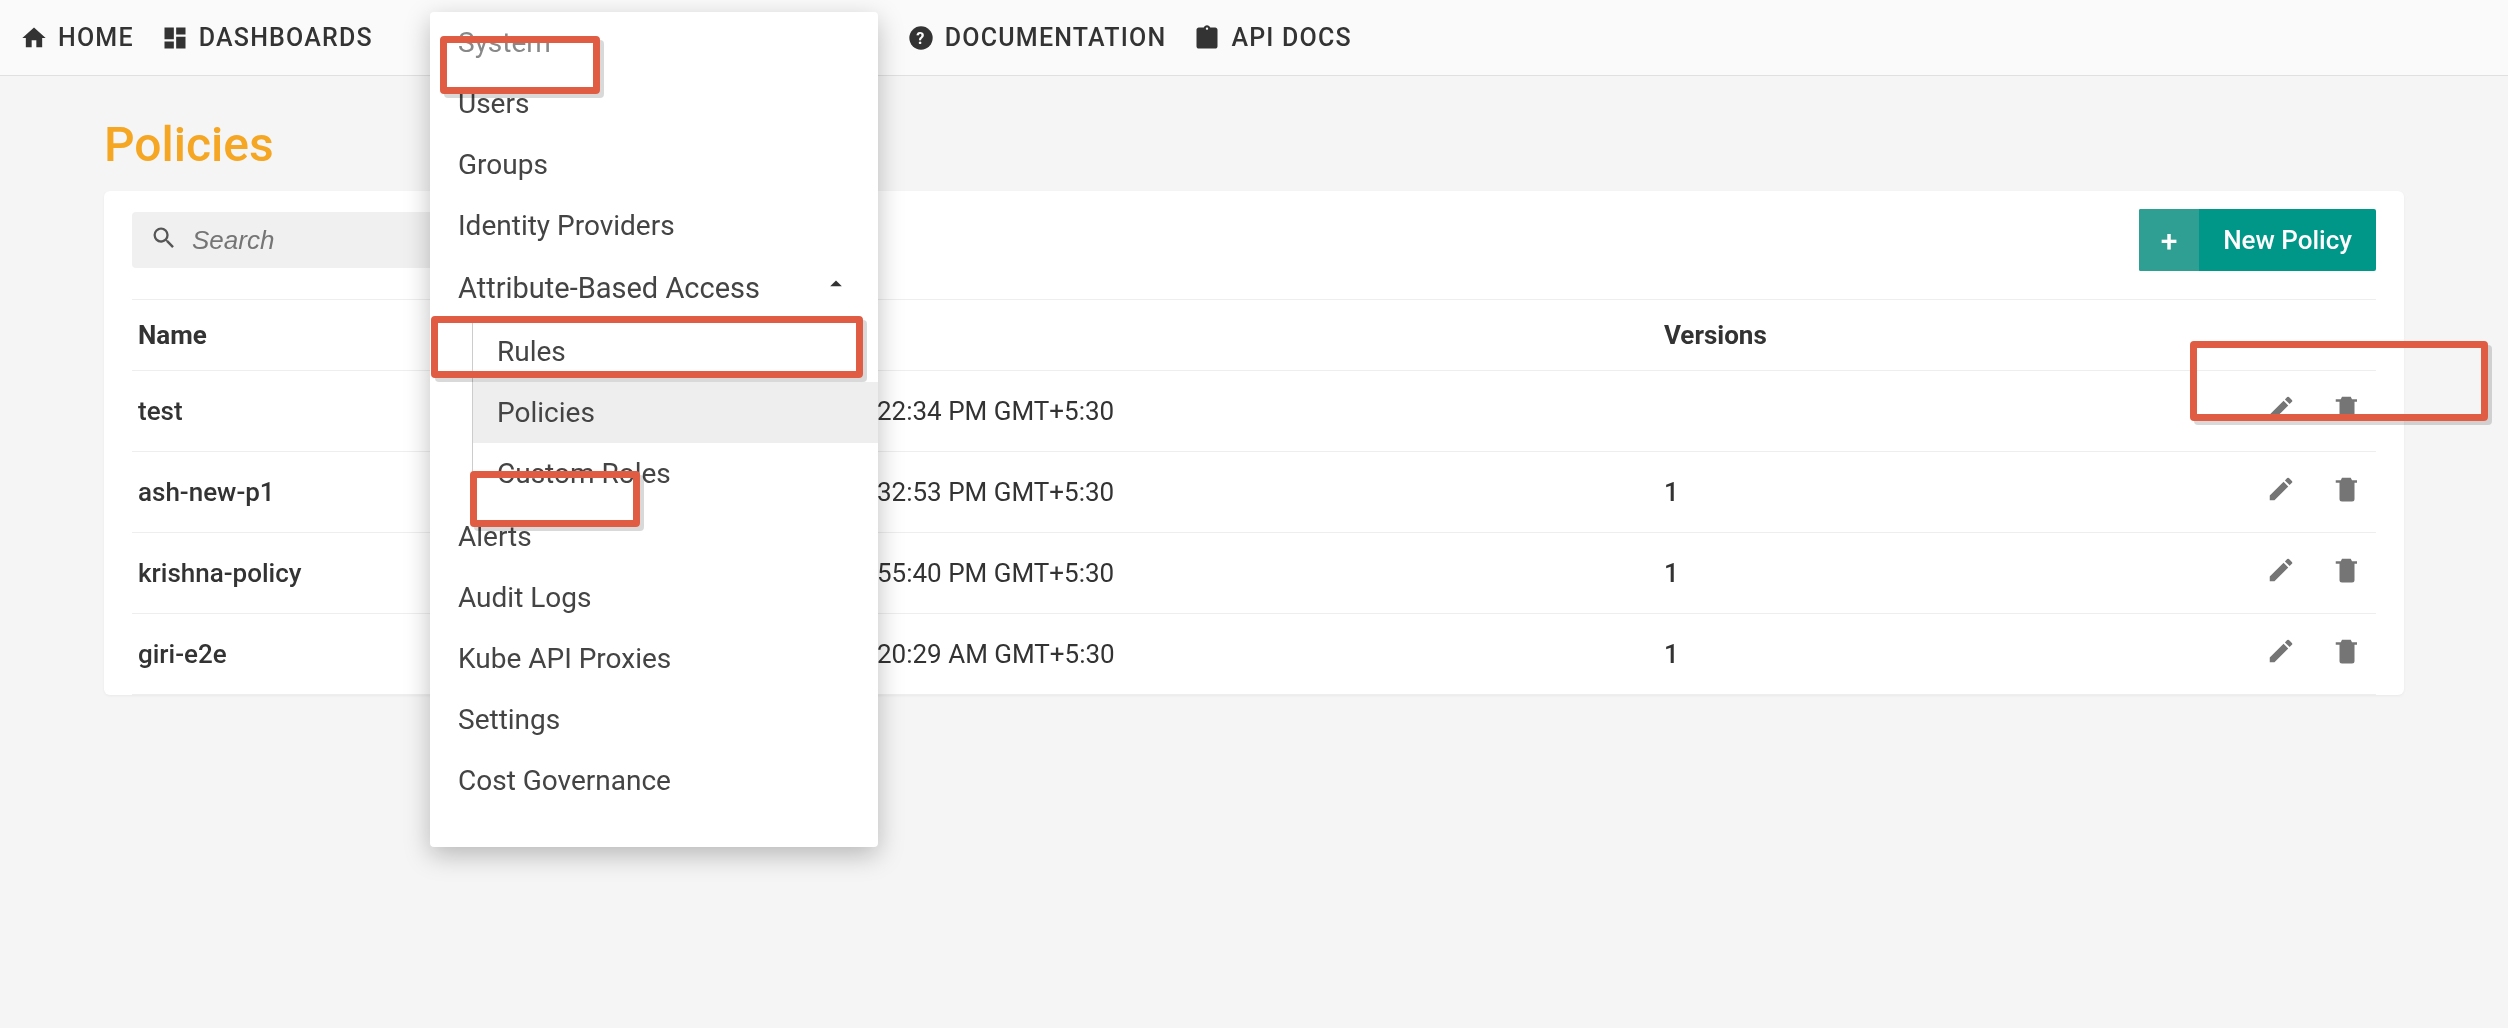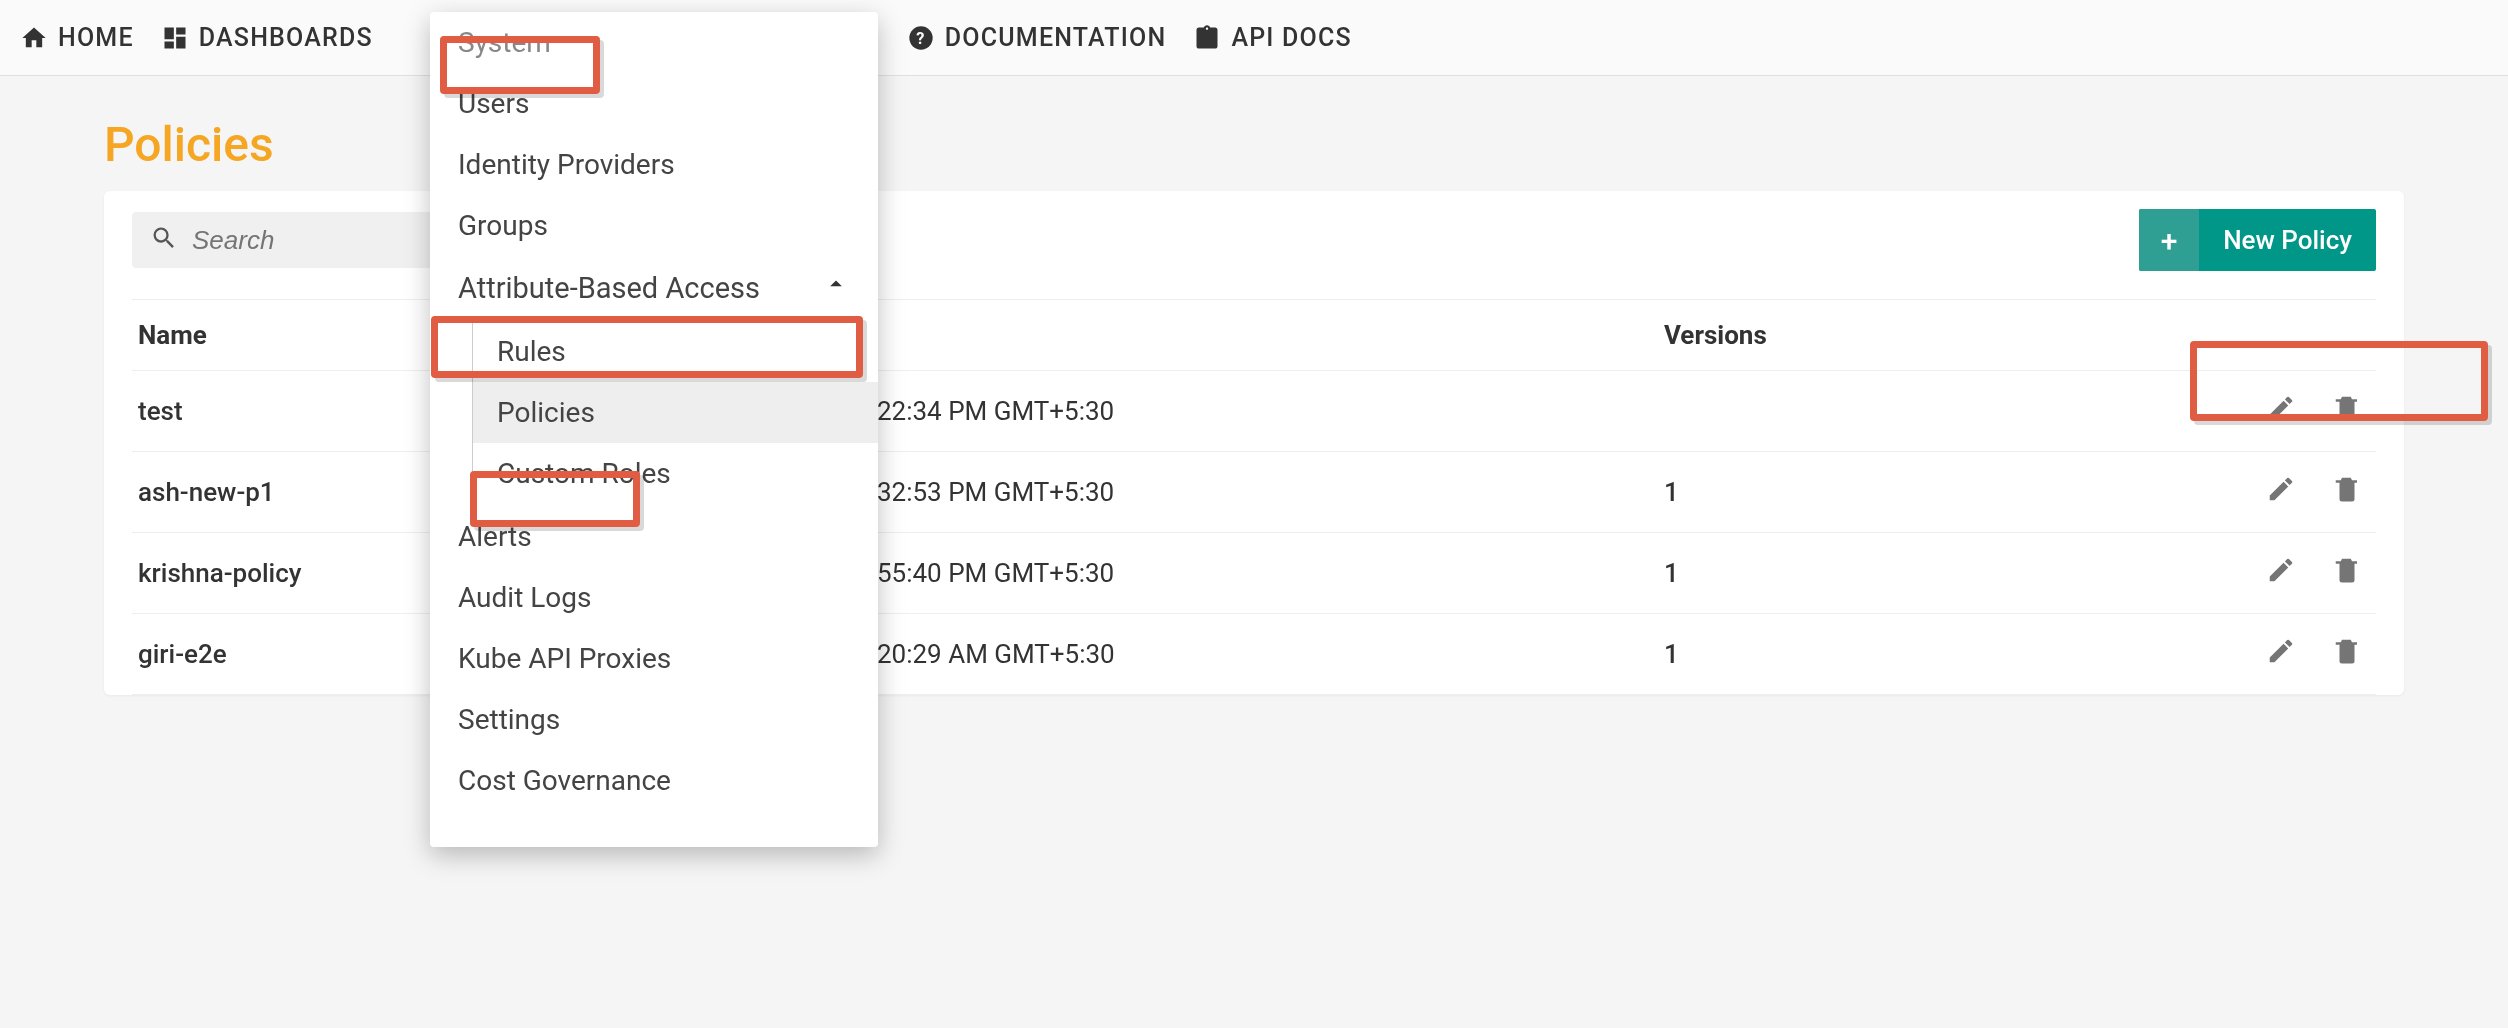--- a/index.html
+++ b/index.html
@@ -316,22 +316,22 @@
           </td>
         </tr>
       </tbody>
     </table>
   </div>
 </div>
 
 <div class="dropdown">
   <div class="dropdown-item" style="color:#888">System</div>
   <div class="dropdown-item">Users</div>
+  <div class="dropdown-item">Groups</div>
   <div class="dropdown-item">Identity Providers</div>
-  <div class="dropdown-item">Groups</div>
   <div class="dropdown-item expandable">
     <span>Attribute-Based Access</span>
     <span>
       <svg class="chev" viewBox="0 0 24 24" fill="#333">
           <path d="M7 14l5-5 5 5z"></path>
         </svg>
     </span>
   </div>
   <div class="dropdown-sub-wrap">
     <div class="dropdown-item">Rules</div>

